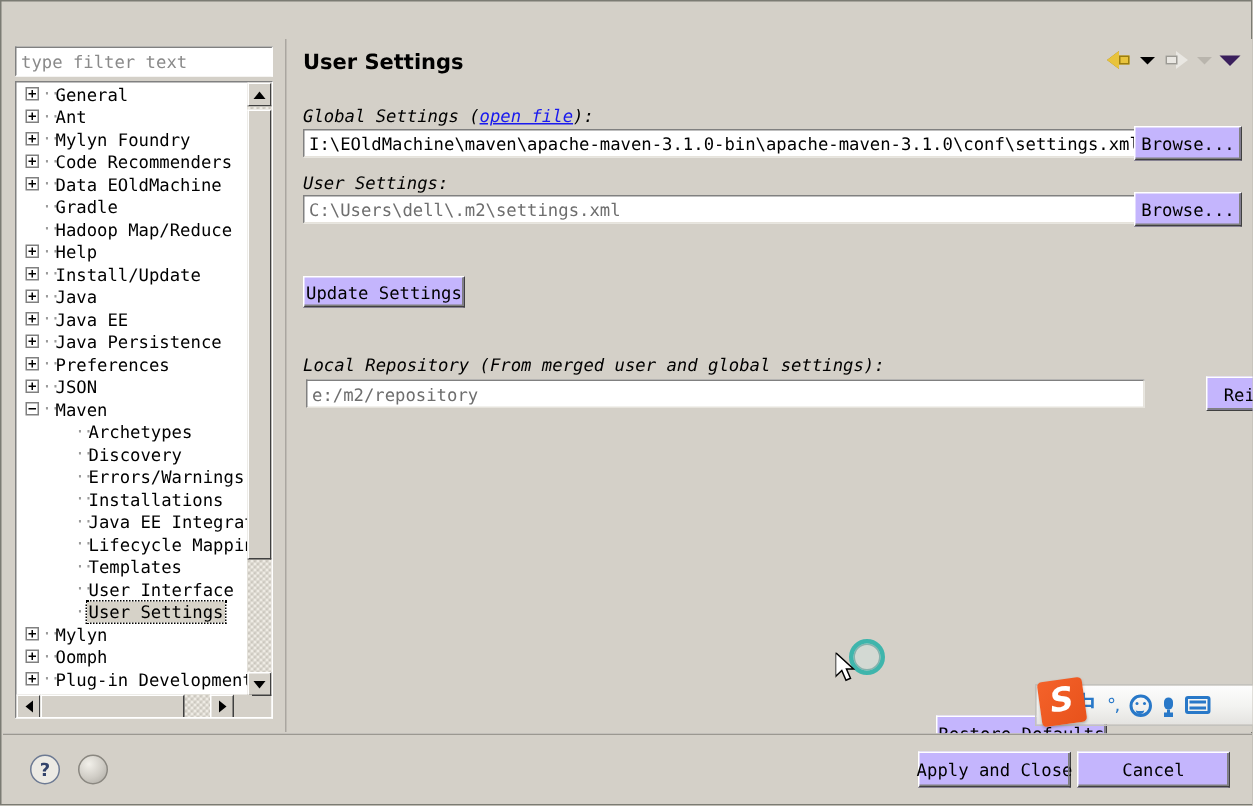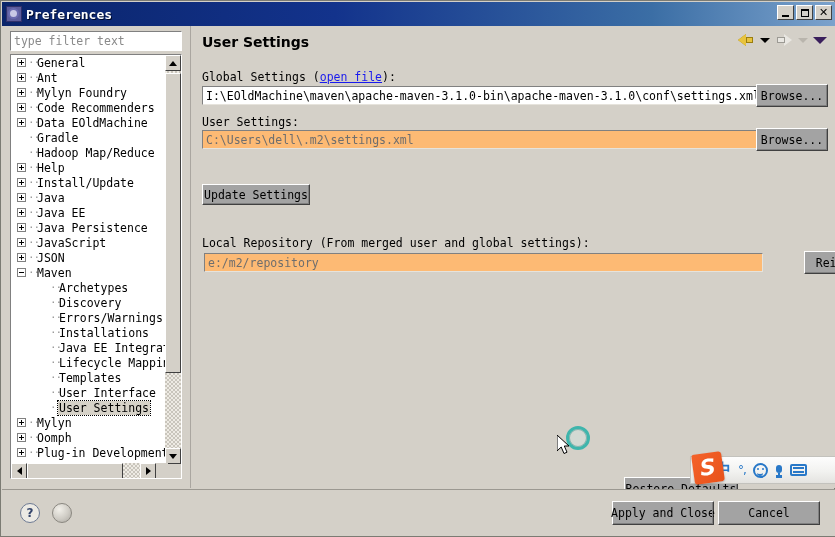--- a/index.html
+++ b/index.html
@@ -267,20 +267,21 @@
   .dd-tri { width: 0; height: 0; border-left: 5px solid transparent; border-right: 5px solid transparent; border-top: 5px solid #000; }
   .dd-tri.light { border-top-color: #b9b5ad; }
   .dd-tri.purple { border-left-width: 7px; border-right-width: 7px; border-top: 7px solid #3a1f5c; }
 
   .field-label {
     position: absolute;
     font-family: "DejaVu Sans Mono", monospace;
     font-size: 11.5px;
     color: #000000;
     white-space: nowrap;
+    font-style: italic;
   }
   .link {
     color: #1a1aee; text-decoration: underline; cursor: pointer;
   }
   .text-field {
     position: absolute;
     height: 19px;
     background: #ffffff;
     border-top: 1px solid #808080;
     border-left: 1px solid #808080;
@@ -288,26 +289,26 @@
     border-bottom: 1px solid #e6e3dc;
     box-sizing: border-box;
     display: flex; align-items: center;
     padding-left: 3px;
     font-family: "DejaVu Sans Mono", monospace;
     font-size: 11.5px;
     color: #000000;
     overflow: hidden; white-space: nowrap;
   }
   .text-field.disabled {
-    background: #fdba74;
+    background: #ffffff;
     color: #6e6e6e;
   }
   .btn {
     position: absolute;
-    background: #a3a3a3;
+    background: #c4b5fd;
     border-top: 1px solid #ffffff;
     border-left: 1px solid #ffffff;
     border-right: 1px solid #404040;
     border-bottom: 1px solid #404040;
     box-sizing: border-box;
     display: flex; align-items: center; justify-content: center;
     font-family: "DejaVu Sans Mono", monospace;
     font-size: 11.5px;
     color: #000000;
     white-space: nowrap;
@@ -433,38 +434,20 @@
     width: 6px; height: 3px;
     border-bottom: 2px solid #2878c8;
     border-radius: 0 0 4px 4px;
   }
 </style>
 </head>
 <body>
 
 <div id="root">
 
-  <div class="titlebar">
-    <span class="title-icon">
-      <span class="gearbox"></span>
-        <span class="gear"></span>
-    </span>
-    <span class="title-text">Preferences</span>
-    <span class="title-btns">
-      <span class="tbtn">
-          <span class="min-glyph"></span>
-        </span>
-      <span class="tbtn">
-          <span class="max-glyph"></span>
-        </span>
-      <span class="tbtn">
-          <span class="close-glyph">✕</span>
-        </span>
-    </span>
-  </div>
 
   <div class="dialog-body">
 
     <div class="left-pane">
       <div class="filter-box">
         <span>type filter text</span>
       </div>
 
       <div class="tree-outer">
         <div class="tree-scrollport" id="tree-scrollport">
@@ -524,21 +507,21 @@
               <span class="node-label">Java EE</span>
             </div>
             <div class="tree-item" style="padding-left: 6px;">
               <span class="expander plus"></span>
               <span class="dashes">··</span>
               <span class="node-label">Java Persistence</span>
             </div>
             <div class="tree-item" style="padding-left: 6px;">
               <span class="expander plus"></span>
               <span class="dashes">··</span>
-              <span class="node-label">JavaScript</span>
+              <span class="node-label">Preferences</span>
             </div>
             <div class="tree-item" style="padding-left: 6px;">
               <span class="expander plus"></span>
               <span class="dashes">··</span>
               <span class="node-label">JSON</span>
             </div>
             <div class="tree-item" style="padding-left: 6px;">
               <span class="expander"></span>
               <span class="dashes">··</span>
               <span class="node-label">Maven</span>

